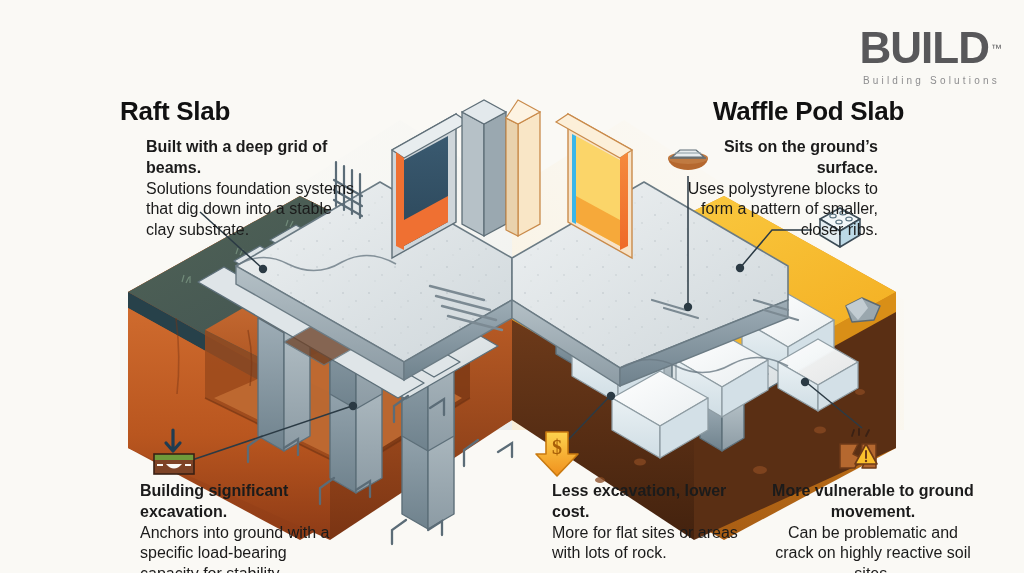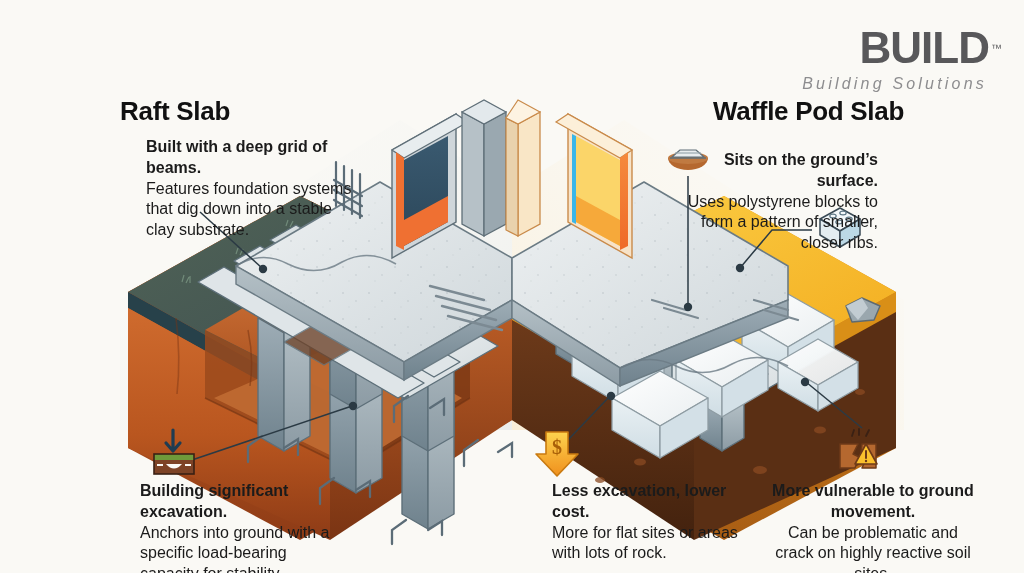--- a/index.html
+++ b/index.html
@@ -14,36 +14,36 @@
   }
 
   
   .logo{position:absolute;right:22px;top:18px;text-align:right;}
   .logo-row{display:flex;align-items:center;justify-content:flex-end;line-height:1;margin-top:8px;}
   .logo-i{display:inline-block;width:13px;margin-right:3px;}
   .logo-i .dot{width:13px;height:11px;background:#f0a830;}
   .logo-i .stem{width:13px;height:30px;background:#f0a830;margin-top:3px;}
   .logo-word{font-size:44px;font-weight:bold;color:#58585a;letter-spacing:-1px;}
   .logo-tm{font-size:11px;color:#58585a;vertical-align:super;margin-left:2px;}
-  .logo-tag{font-size:16px;color:#8d8d8f;letter-spacing:3.2px;margin-top:5px;margin-right:15px;font-style:italic;}
+  .logo-tag{font-size:10px;color:#8d8d8f;letter-spacing:3.2px;margin-top:5px;margin-right:2px;}
 
   
   .heading{position:absolute;font-size:26px;font-weight:bold;color:#111;letter-spacing:-0.3px;}
   #h-left{left:120px;top:96px;}
   #h-right{right:120px;top:96px;}
 
   
   .callout{position:absolute;font-size:16px;color:#1b1b1b;line-height:1.30;}
   .callout .lead{font-weight:bold;display:block;}
   .callout .body{display:block;}
   .ta-left{text-align:left;}
   .ta-right{text-align:right;}
 
   #c-built{left:146px;top:137px;width:215px;}
-  #c-sits{right:146px;top:150px;width:215px;}
+  #c-sits{right:146px;top:137px;width:215px;}
   #c-exc{left:140px;top:481px;width:200px;}
   #c-cost{left:552px;top:481px;width:200px;}
   #c-move{left:768px;top:481px;width:210px;text-align:center;}
 
   
   .art{position:absolute;inset:0;}
 </style>
 </head>
 <body>
 
@@ -453,21 +453,21 @@
       <span class="logo-tm">™</span>
     </div>
     <div class="logo-tag">Building Solutions</div>
   </div>
 
   <div class="heading" id="h-left">Raft Slab</div>
   <div class="heading" id="h-right">Waffle Pod Slab</div>
 
   <div class="callout ta-left" id="c-built">
     <span class="lead">Built with a deep grid of beams.</span>
-    <span class="body">Features foundation systems that dig down into a stable clay substrate.</span>
+    <span class="body">Solutions foundation systems that dig down into a stable clay substrate.</span>
   </div>
 
   <div class="callout ta-right" id="c-sits">
     <span class="lead">Sits on the ground’s surface.</span>
     <span class="body">Uses polystyrene blocks to form a pattern of smaller, closer ribs.</span>
   </div>
 
   <div class="callout ta-left" id="c-exc">
     <span class="lead">Building significant excavation.</span>
     <span class="body">Anchors into ground with a specific load-bearing capacity for stability.</span>

